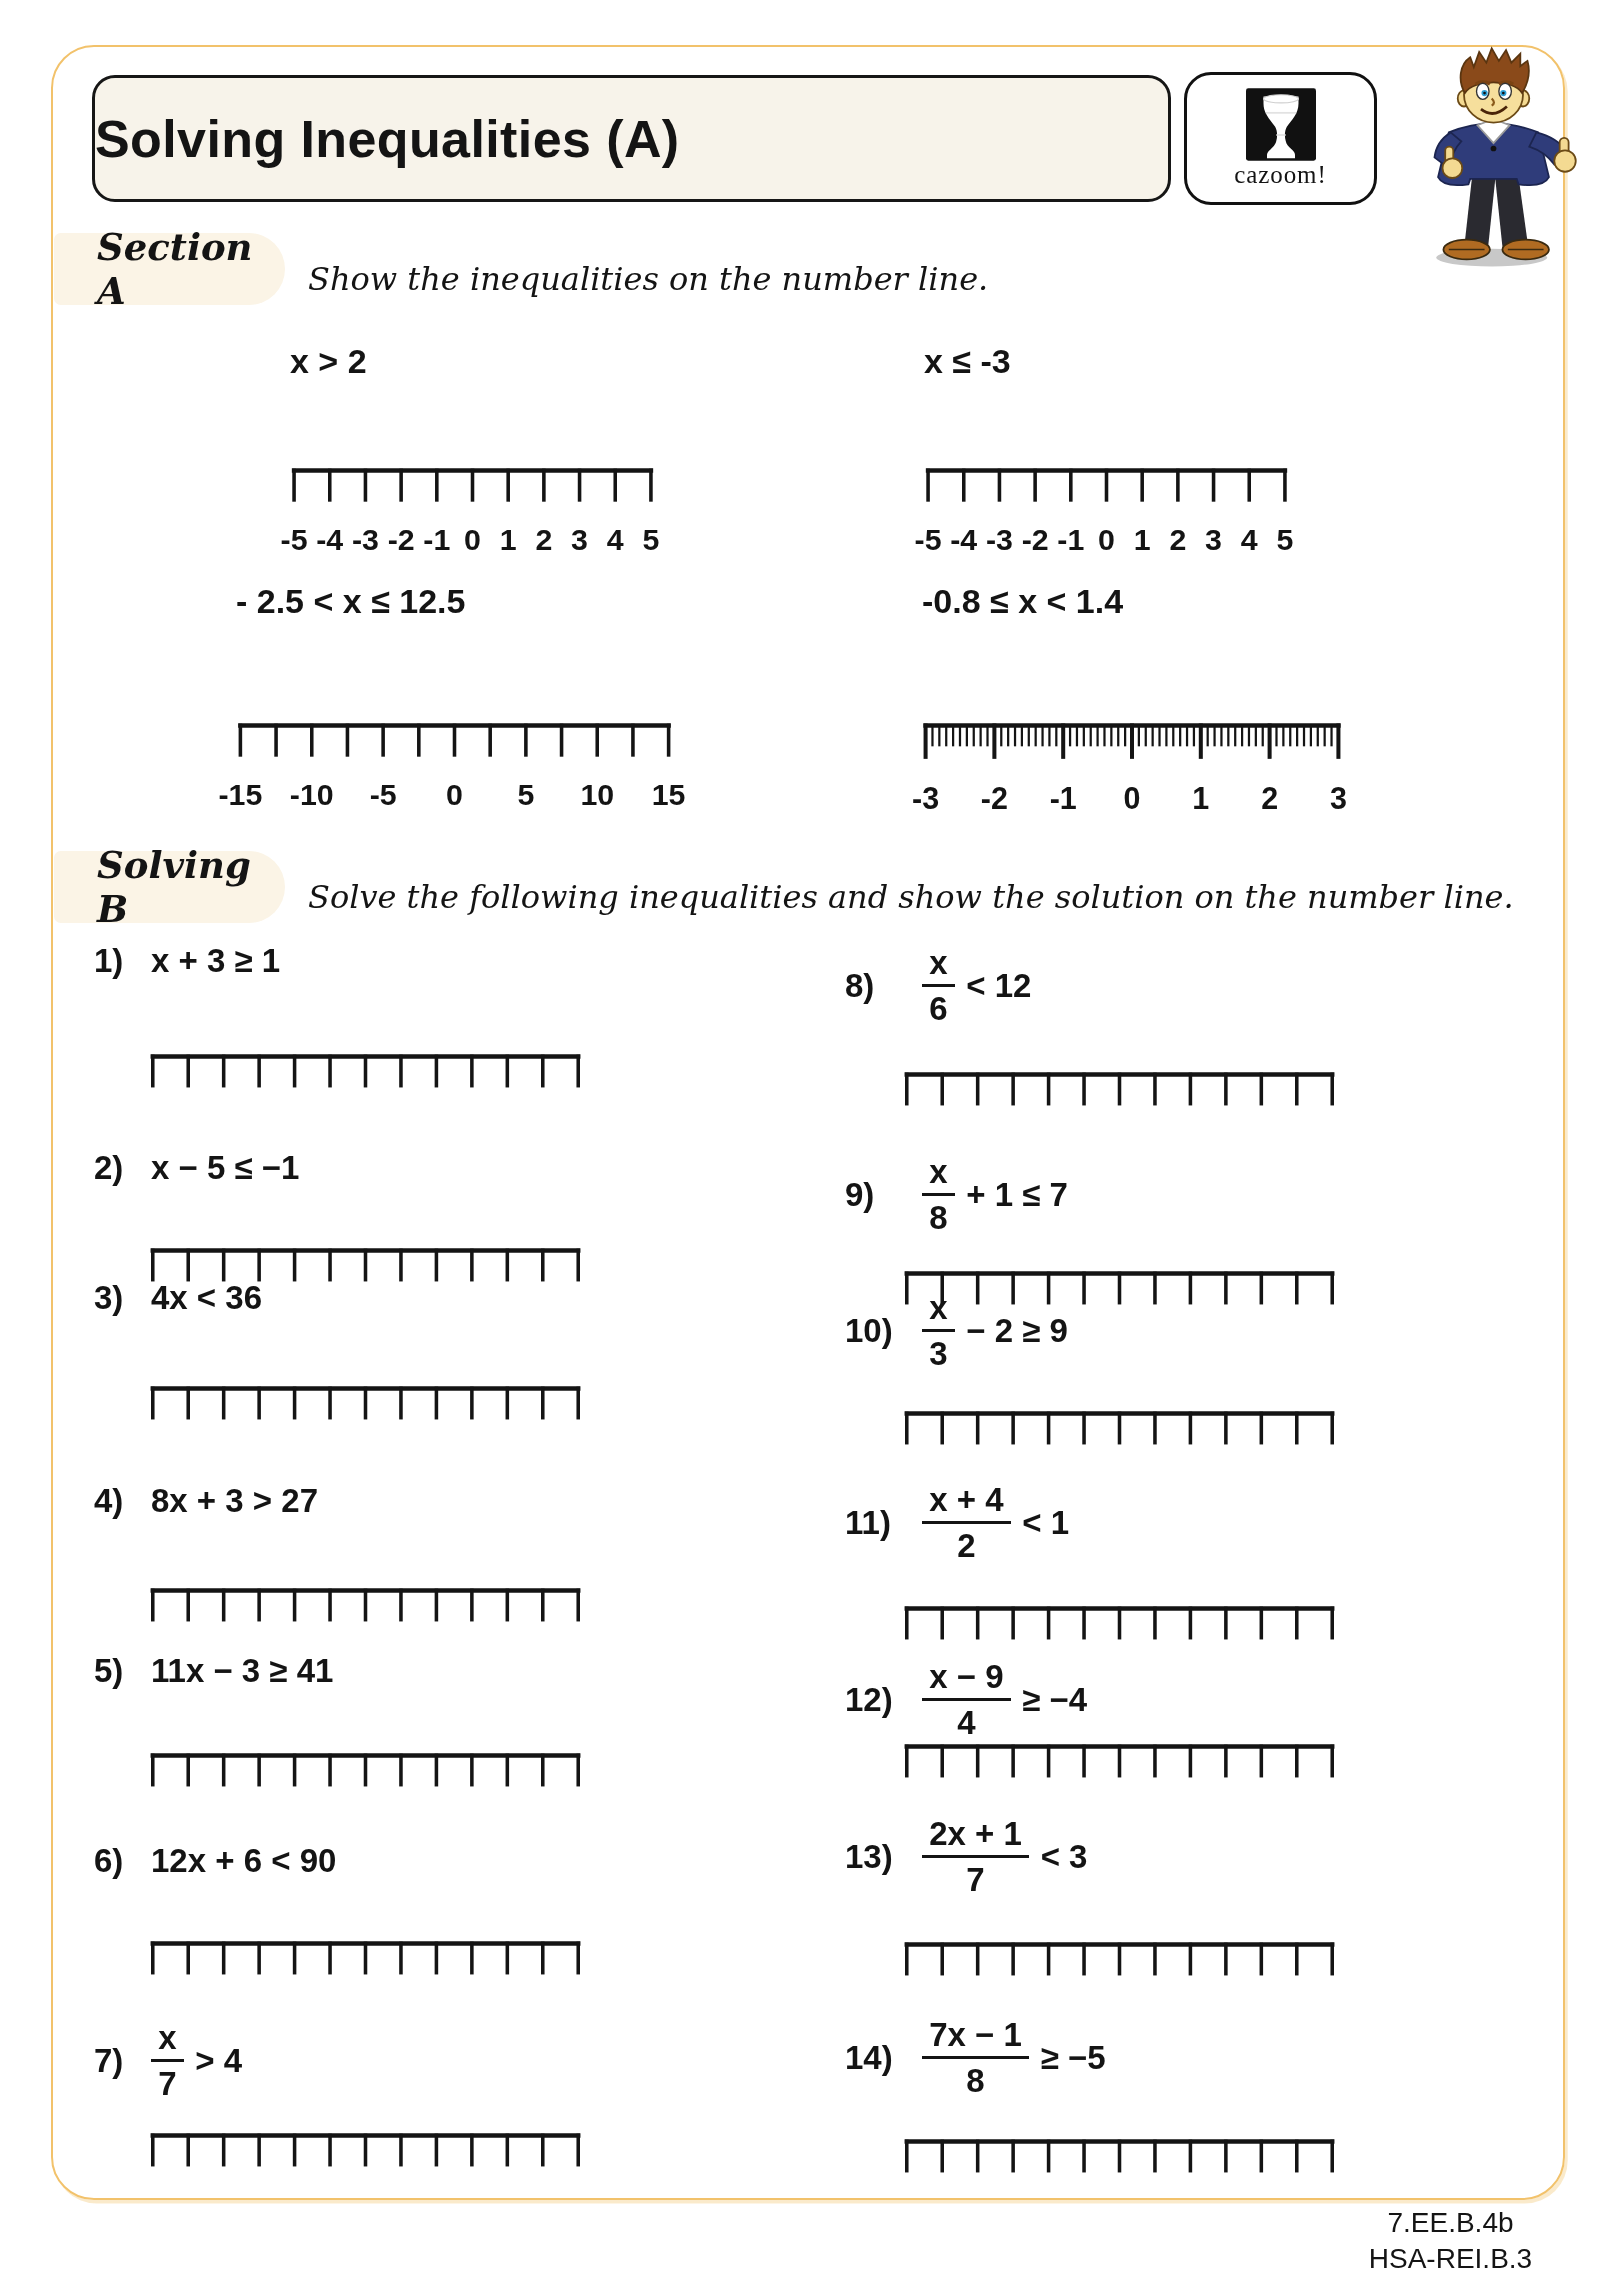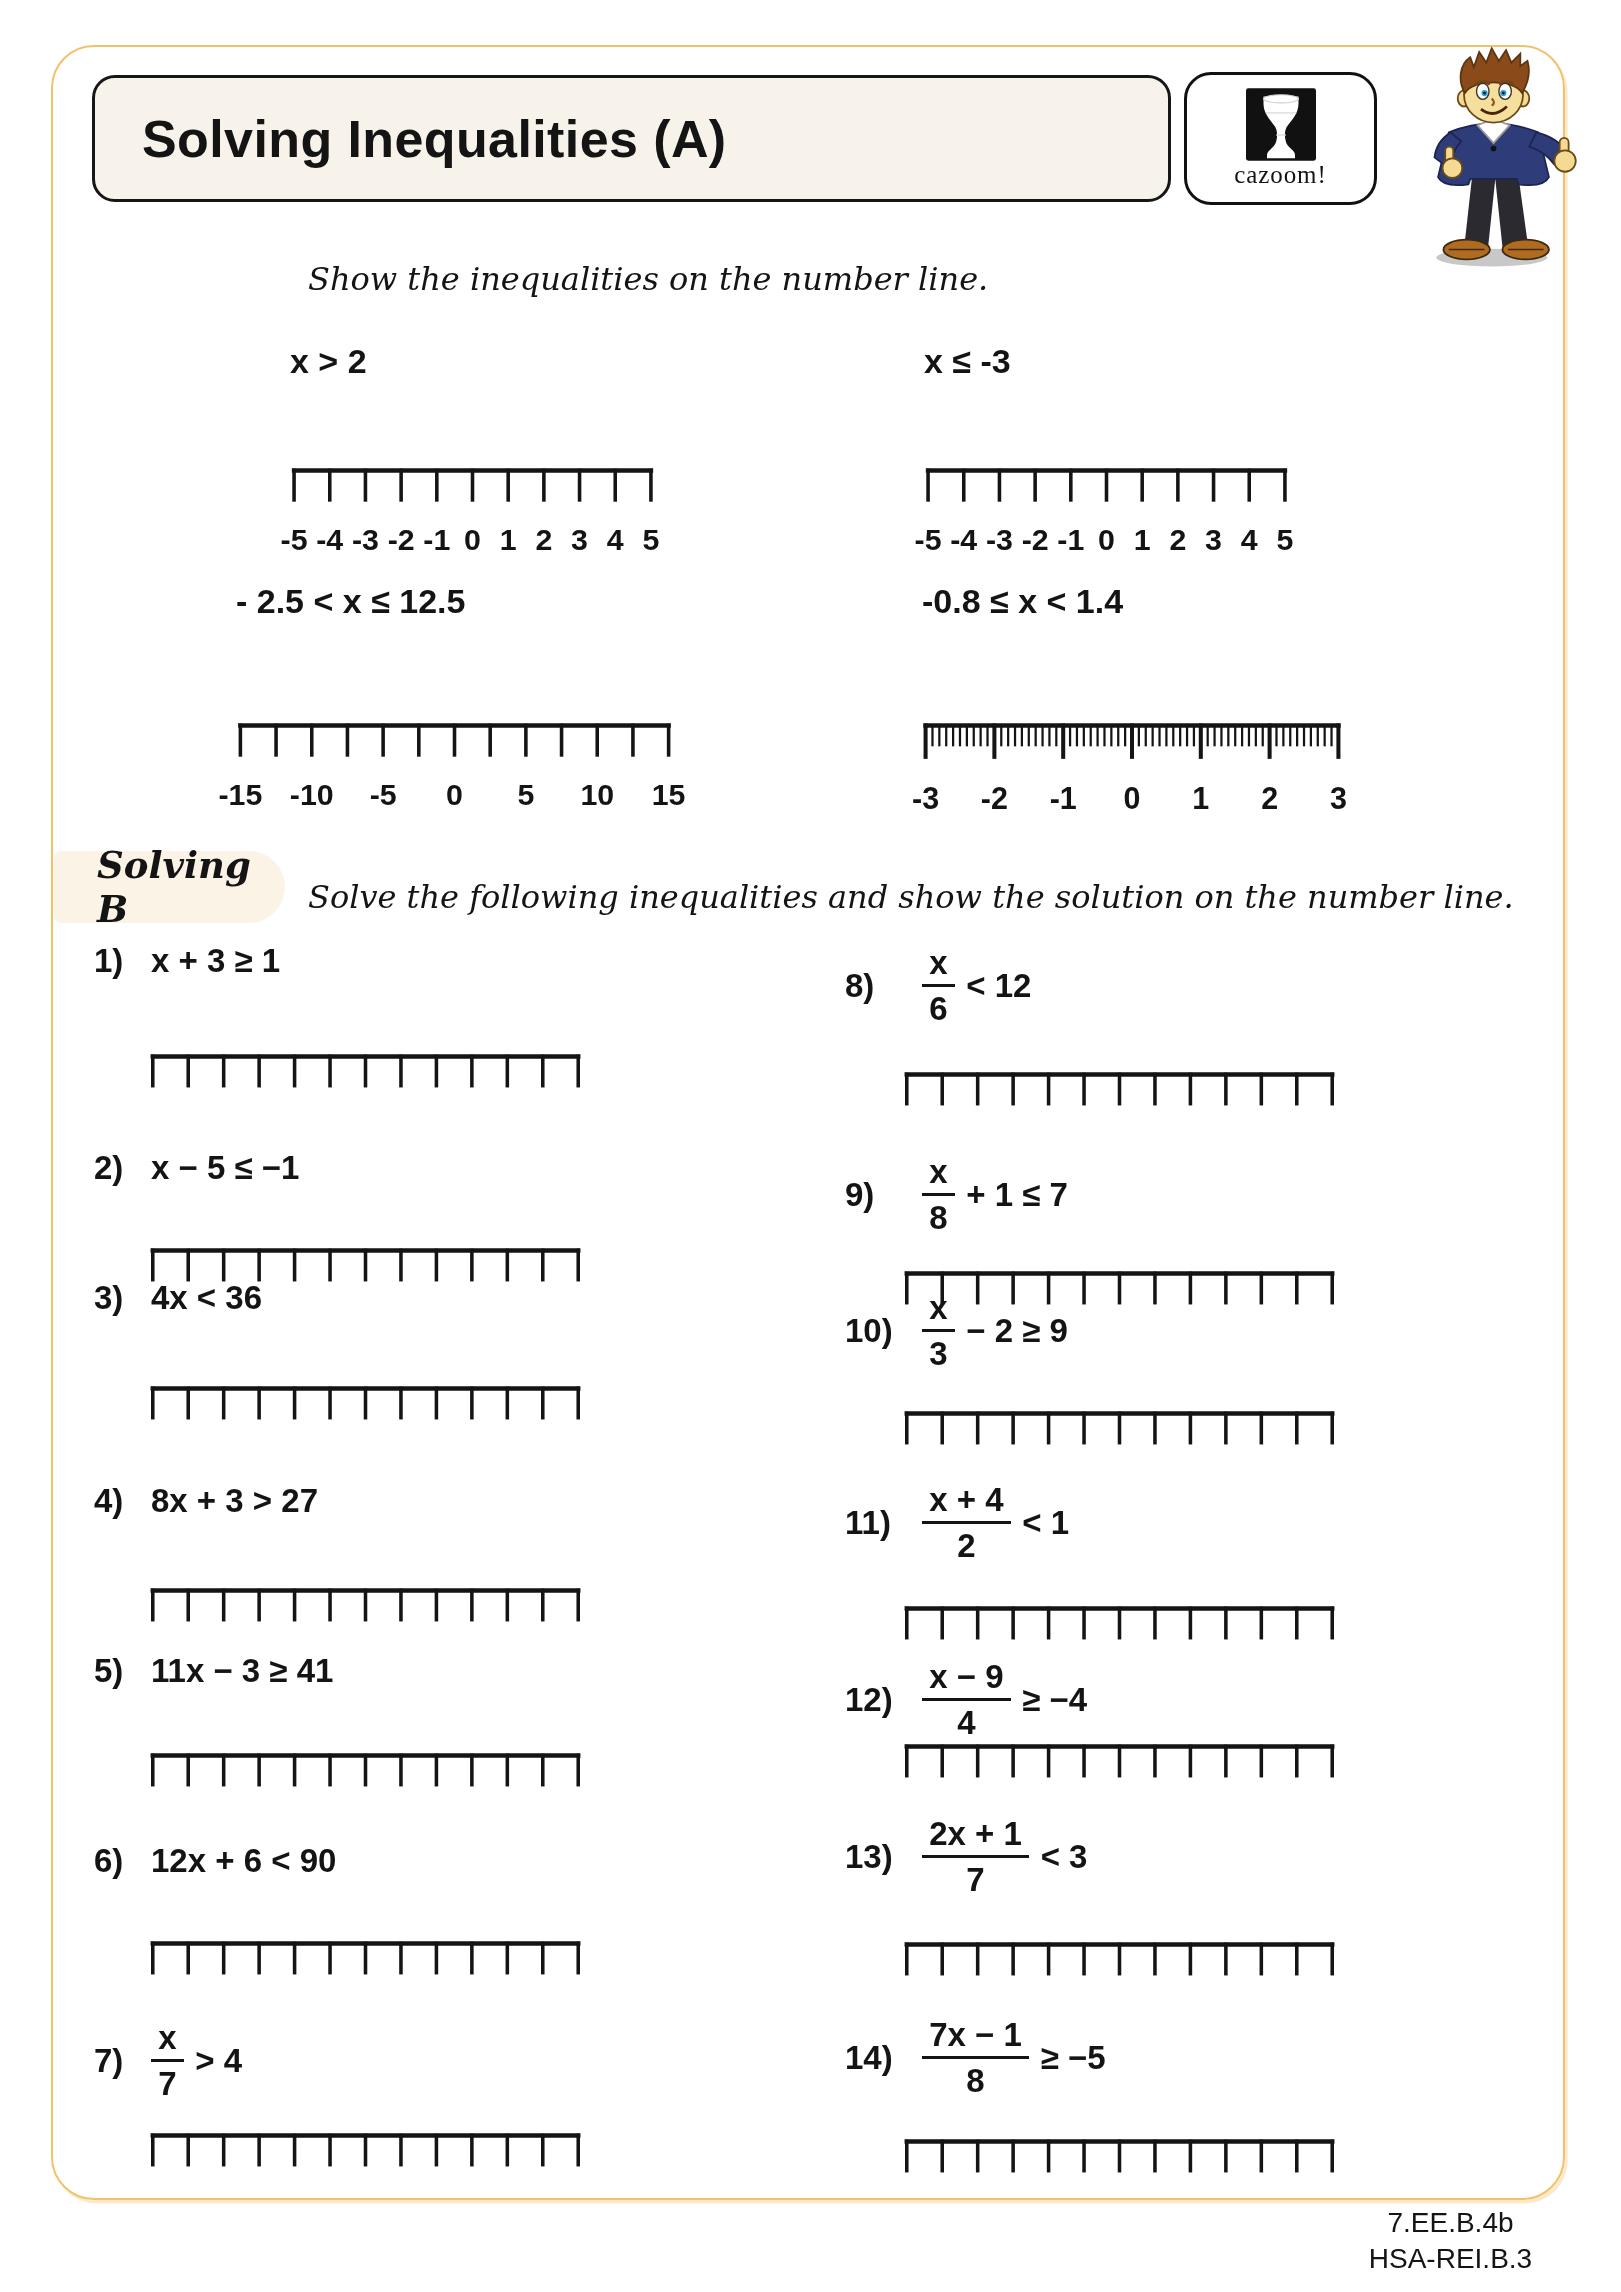--- a/index.html
+++ b/index.html
@@ -3,21 +3,21 @@
 <meta charset="utf-8">
 <style>
   html,body{margin:0;padding:0;background:#fff;}
   .page{position:relative;width:1622px;height:2293px;background:#fff;overflow:hidden;
         font-family:"Liberation Sans",sans-serif;color:#141414;}
   .outer-border{position:absolute;left:51px;top:45px;width:1510px;height:2151px;
         border:2.7px solid var(--orange,#F2C26B);border-radius:43px;
         box-shadow:2.7px 3.6px 0 rgba(242,194,107,.35);}
   .title-box{position:absolute;left:92px;top:75px;width:1079px;height:127px;box-sizing:border-box;
         background:var(--titlebg,#F7F3EA);border:3.6px solid #161616;border-radius:23px;
-        display:flex;align-items:center;padding-left:47px;}
+        display:flex;align-items:center;}
   .title-box h1{margin:0;font-size:52px;font-weight:bold;letter-spacing:0.4px;}
   .logo-box{position:absolute;left:1184px;top:72px;width:193px;height:133px;box-sizing:border-box;
         background:#fff;border:3.6px solid #111;border-radius:27px;
         display:flex;flex-direction:column;align-items:center;justify-content:center;gap:0.9px;}
   .drum{width:70px;height:73px;}
   .logo-text{font-family:"Liberation Serif",serif;font-weight:normal;font-size:25px;letter-spacing:0.9px;}
   .mascot{position:absolute;left:1386px;top:43px;width:215px;height:228px;}
 
   .pill{position:absolute;left:54px;width:231px;height:72px;box-sizing:border-box;
         background:var(--pillbg,#FBF4E6);border-radius:7.2px 39px 39px 7.2px;
@@ -122,20 +122,23 @@
     <ellipse cx="108" cy="54" rx="7" ry="9" fill="#fff" stroke="#333" stroke-width="1.5"></ellipse>
     <circle cx="110" cy="56" r="3.5" fill="#2e9fd4"></circle>
     <circle cx="110" cy="56" r="1.5" fill="#111"></circle>
     <ellipse cx="133" cy="54" rx="7" ry="9" fill="#fff" stroke="#333" stroke-width="1.5"></ellipse>
     <circle cx="131" cy="56" r="3.5" fill="#2e9fd4"></circle>
     <circle cx="131" cy="56" r="1.5" fill="#111"></circle>
     <path d="M118,62 Q123,67 118,70" stroke="#8a5a1a" stroke-width="2.5" fill="none"></path>
     <path d="M106,74 Q120,85 135,71" stroke="#4a2408" stroke-width="3" fill="none"></path>
   </svg>
 
+  <div class="pill pill-a">
+    <span>Section A</span>
+  </div>
   <div class="instr instr-a">Show the inequalities on the number line.</div>
 
   <div class="acell a1">
     <div class="aexpr">x &gt; 2</div>
     <div class="nl">
         <svg width="365" height="91" viewBox="0 0 408 102">
           <line x1="4" y1="5" x2="404" y2="5" stroke="#141414" stroke-width="5" stroke-linecap="square"></line>
           <line x1="4" y1="5" x2="4" y2="38" stroke="#141414" stroke-width="4" stroke-linecap="square"></line>
           <line x1="44" y1="5" x2="44" y2="38" stroke="#141414" stroke-width="4" stroke-linecap="square"></line>
           <line x1="84" y1="5" x2="84" y2="38" stroke="#141414" stroke-width="4" stroke-linecap="square"></line>

